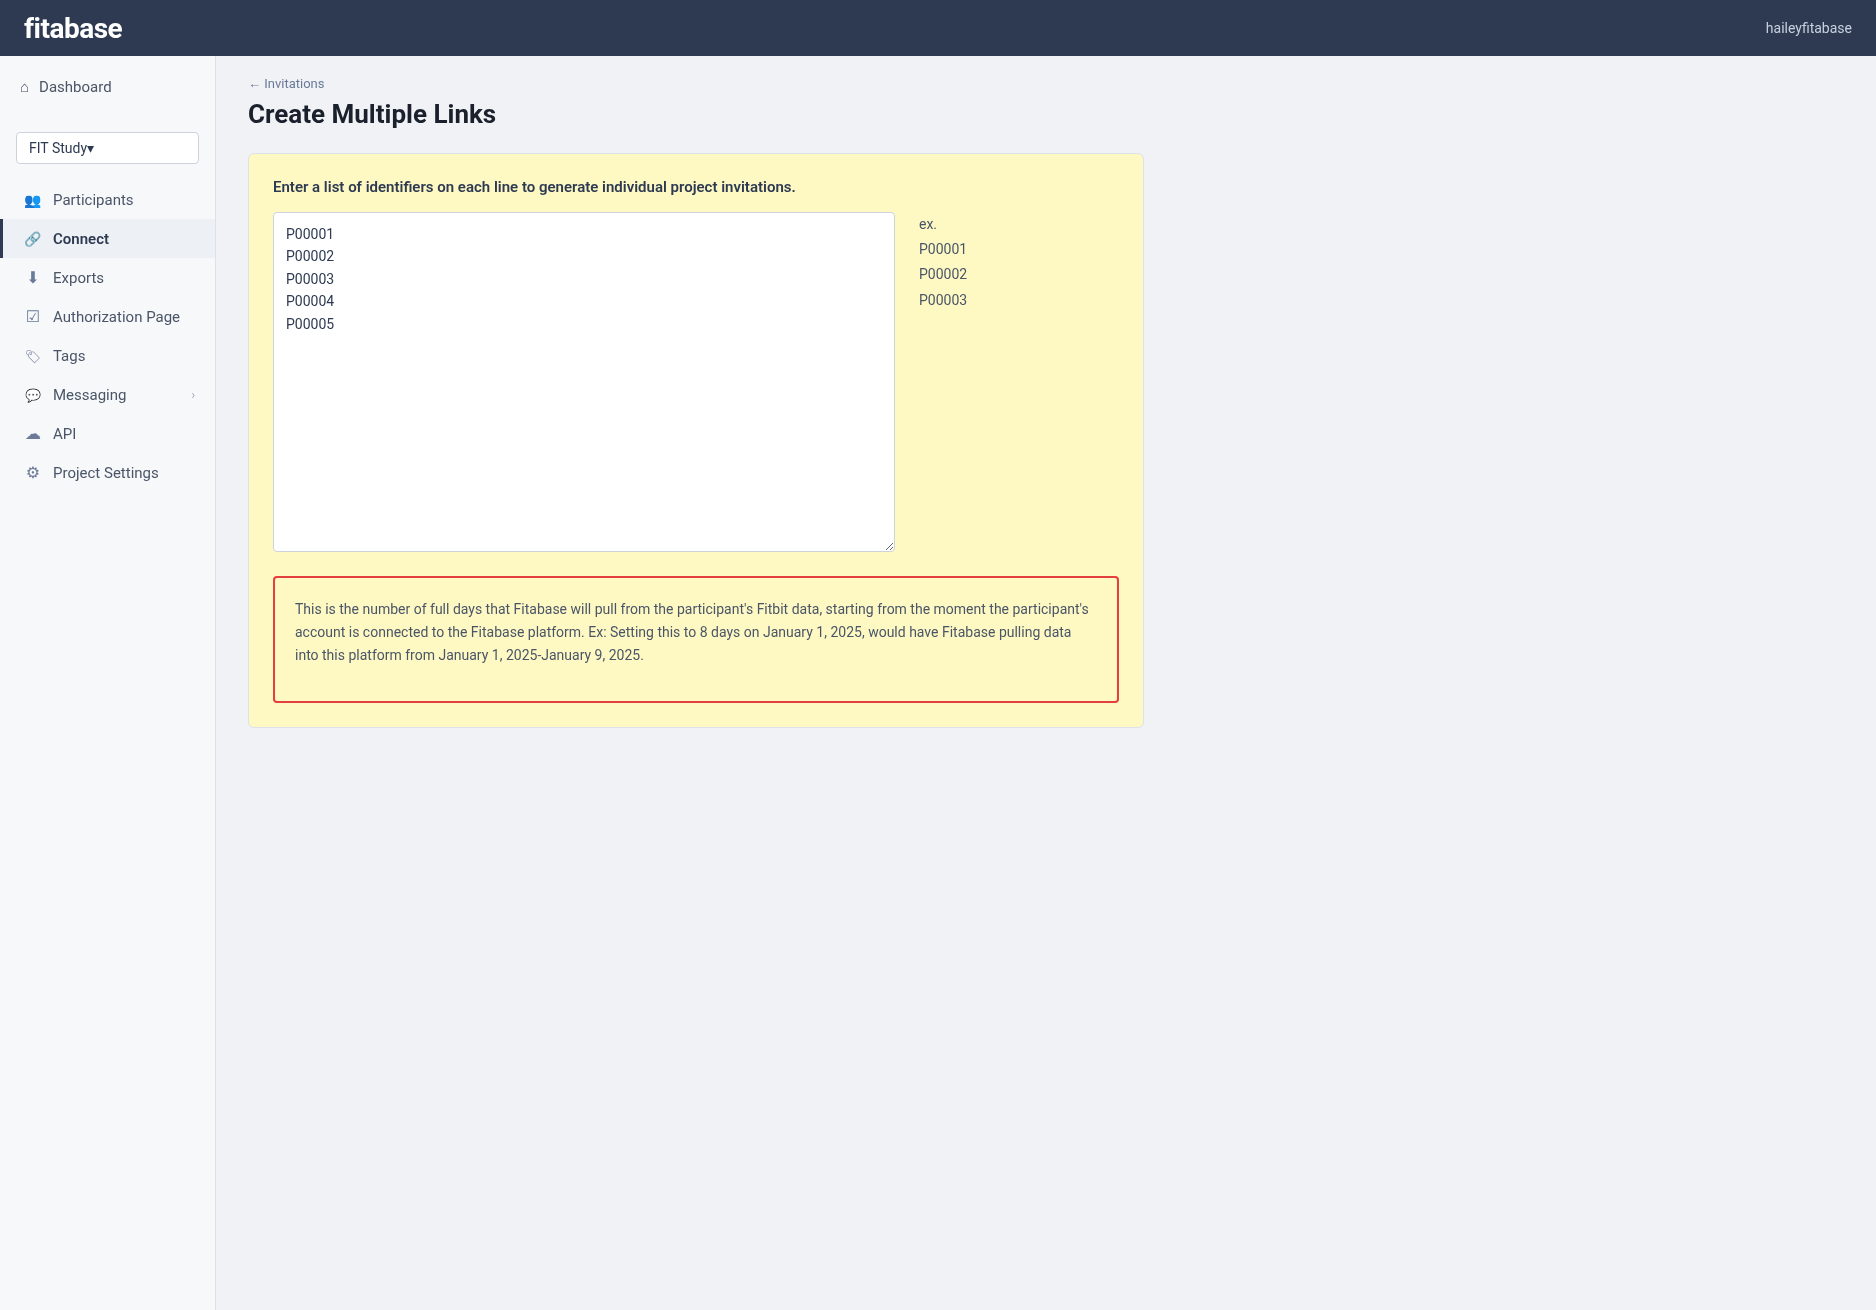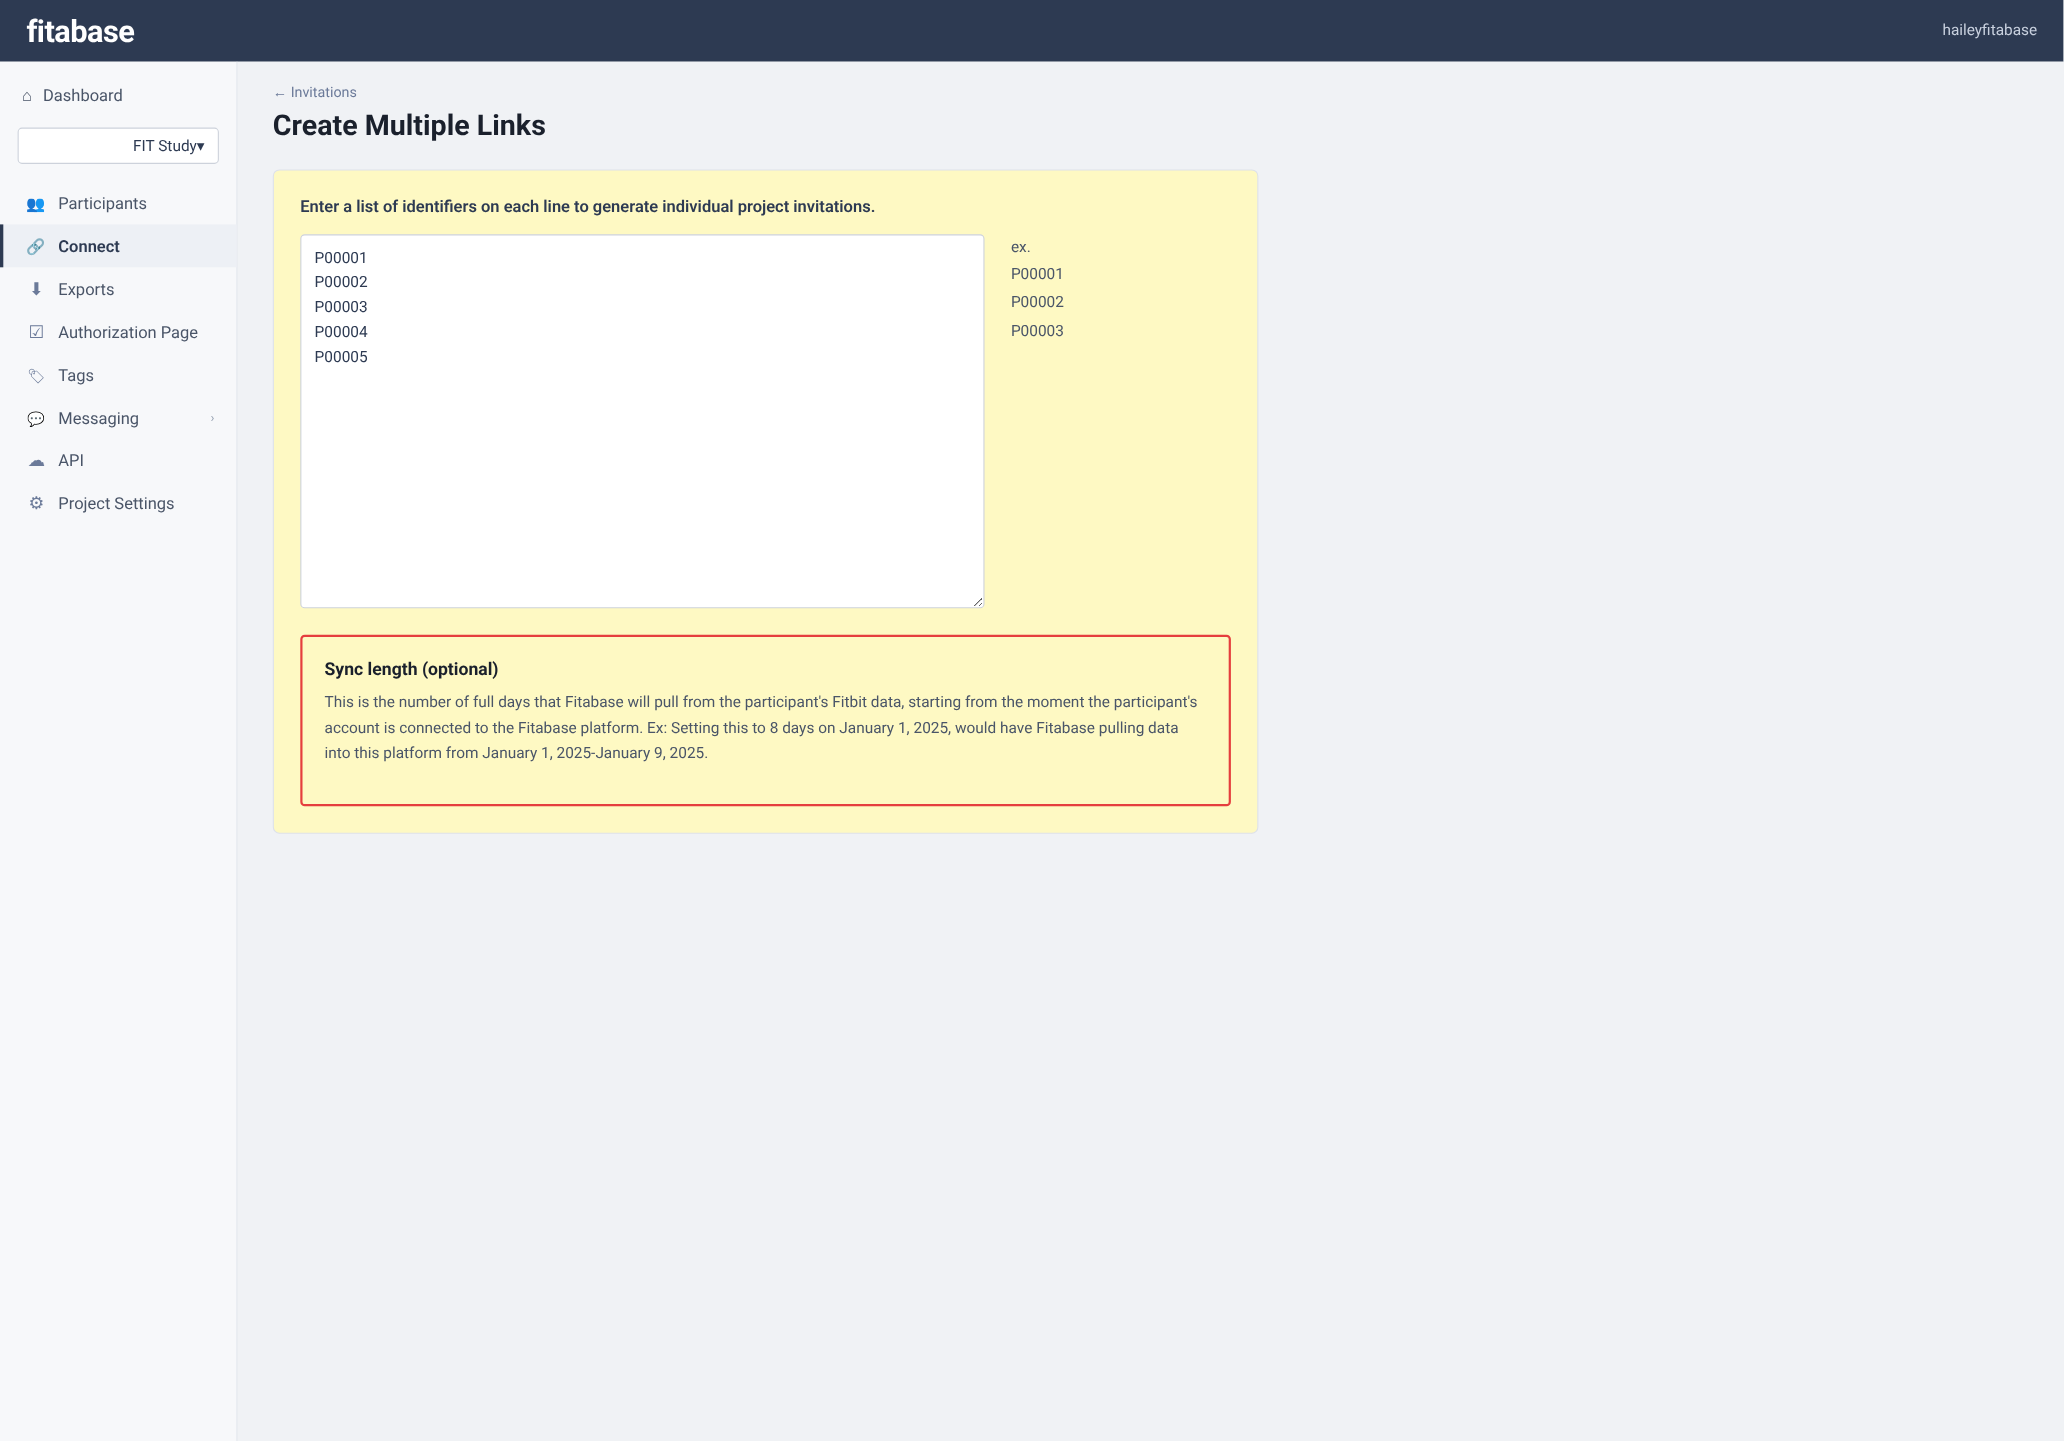--- a/index.html
+++ b/index.html
@@ -48,24 +48,24 @@
       display: flex;
       align-items: center;
       gap: 10px;
       padding: 10px 20px;
       color: #4a5568;
       font-size: 15px;
       cursor: pointer;
     }
 
     .project-selector {
-      margin: 10px 16px 16px;
-      display: flex;
-      align-items: center;
-      justify-content: flex-end;
+      margin: 26px 16px 16px;
+      display: flex;
+      align-items: center;
+      justify-content: flex-start;
       background: white;
       border: 1px solid #cdd2db;
       border-radius: 4px;
       padding: 7px 12px;
       cursor: pointer;
       font-size: 14px;
       color: #2d3a52;
     }
 
     .sidebar-nav {
@@ -346,21 +346,20 @@
 
           <div class="example-box">
             <span>ex.</span><br>
             <span>P00001</span><br>
             <span>P00002</span><br>
             <span>P00003</span>
           </div>
         </div>
 
         <div class="highlighted-section">
-          <div class="sync-title">Sync length (optional)</div>
           <p class="sync-description">This is the number of full days that Fitabase will pull from the participant's Fitbit data, starting from the moment the participant's account is connected to the Fitabase platform. Ex: Setting this to 8 days on January 1, 2025, would have Fitabase pulling data into this platform from January 1, 2025-January 9, 2025.</p>
 
 
         </div>
 
       </div>
     </div>
   </main>
 </div>
 

